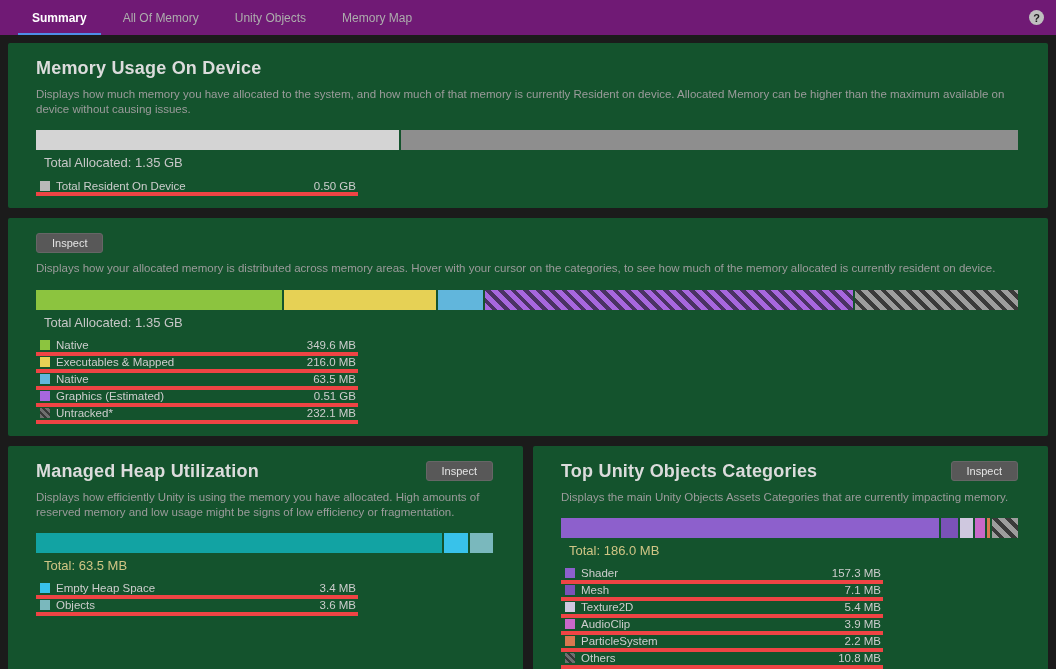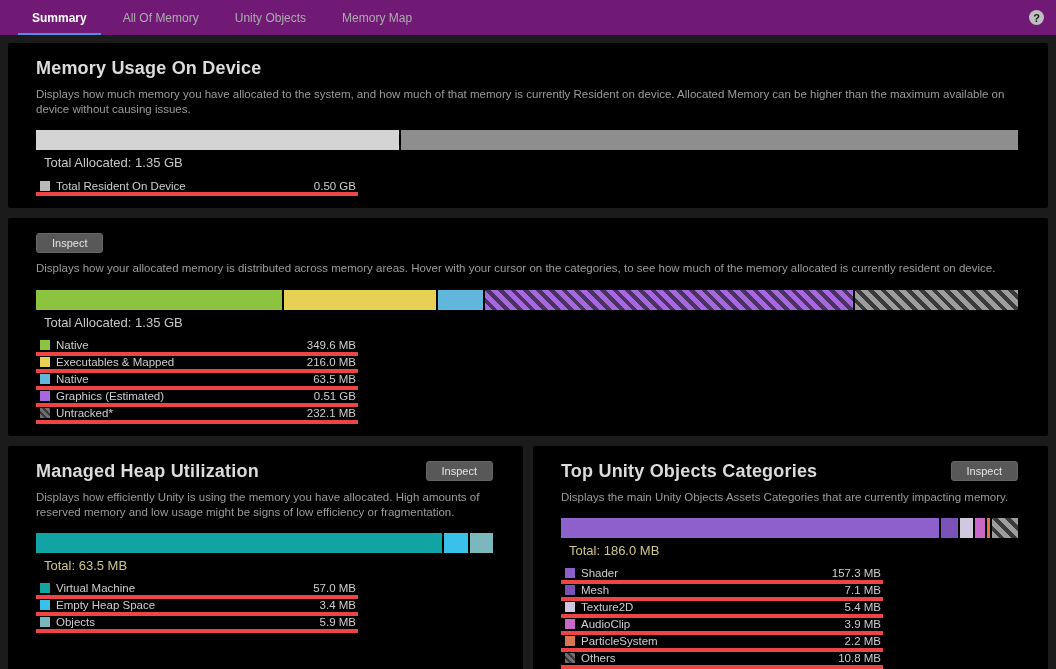--- a/index.html
+++ b/index.html
@@ -4,21 +4,21 @@
 <style>
   *{box-sizing:border-box;margin:0;padding:0}
   html,body{width:1056px;height:669px;background:#1b1b1b;font-family:"Liberation Sans",sans-serif;color:#c8c8c8;overflow:hidden}
   .tabbar{display:flex;align-items:stretch;height:35px;background:#701a75}
   .tabs{display:flex;margin-left:14px}
   .tab{display:flex;align-items:center;padding:0 18px;font-size:12px;color:#adadad;cursor:pointer;position:relative;white-space:nowrap}
   .tab.active{color:#ffffff;font-weight:700}
   .tab.active::after{content:"";position:absolute;left:4px;right:4px;bottom:0;height:2px;background:#4f8ee8}
   .help{margin-left:auto;align-self:center;margin-right:12px;width:15px;height:15px;border-radius:50%;background:#bfbfbf;color:#1b1b1b;font-size:11px;font-weight:700;display:flex;align-items:center;justify-content:center;cursor:pointer}
   .content{padding:8px}
-  .panel{background:#000000;border-radius:2px;padding:15px 30px 12px 28px;margin-bottom:10px}
+  .panel{background:#14532d;border-radius:2px;padding:15px 30px 12px 28px;margin-bottom:10px}
   .panel-head{display:flex;align-items:center;justify-content:space-between;margin-bottom:8px}
   h2{font-size:18px;font-weight:700;color:#dcdcdc;letter-spacing:.2px}
   .inspect{background:#585858;border:1px solid #666;border-radius:3px;color:#e4e4e4;font-size:11px;padding:3px 15px;cursor:pointer;font-family:inherit}
   .desc{font-size:11.5px;line-height:1.32;color:#9b9b9b;margin-bottom:13px}
   .bar{display:flex;gap:2px;height:20px}
   .seg{height:100%}
   .total{text-align:left;font-size:13px;color:#c6c6c6;margin:5px 8px 9px}
   .total.hl{color:#d0c585}
   .legend{width:322px}
   .lrow{display:flex;align-items:center;gap:6px;height:17px;padding:0 2px 0 4px;border-bottom:4px solid #ef4444;font-size:11.5px}
@@ -113,33 +113,28 @@
       </div>
       <p class="desc">Displays how efficiently Unity is using the memory you have allocated. High amounts of reserved memory and low usage might be signs of low efficiency or fragmentation.</p>
       <div class="bar">
           <div class="seg" style="width: 89.8%; background: rgb(18, 163, 163);"></div>
           <div class="seg" style="width: 5.4%; background: rgb(56, 194, 234);"></div>
           <div class="seg" style="width: 5%; background: rgb(122, 184, 189);"></div>
         </div>
       <div class="total hl">Total: 63.5 MB</div>
       <div class="legend">
           <div class="lrow">
-            <span class="swatch" style="background: rgb(18, 163, 163);"></span>
-            <span class="llabel">Virtual Machine</span>
-            <span class="lvalue">57.0 MB</span>
-          </div>
-          <div class="lrow">
             <span class="swatch" style="background: rgb(56, 194, 234);"></span>
             <span class="llabel">Empty Heap Space</span>
             <span class="lvalue">3.4 MB</span>
           </div>
           <div class="lrow">
             <span class="swatch" style="background: rgb(122, 184, 189);"></span>
             <span class="llabel">Objects</span>
-            <span class="lvalue">5.9 MB</span>
+            <span class="lvalue">3.6 MB</span>
           </div>
         </div>
     </section>
 
     <section class="panel">
       <div class="panel-head">
         <h2>Top Unity Objects Categories</h2>
         <button class="inspect">Inspect</button>
       </div>
       <p class="desc">Displays the main Unity Objects Assets Categories that are currently impacting memory.</p>

